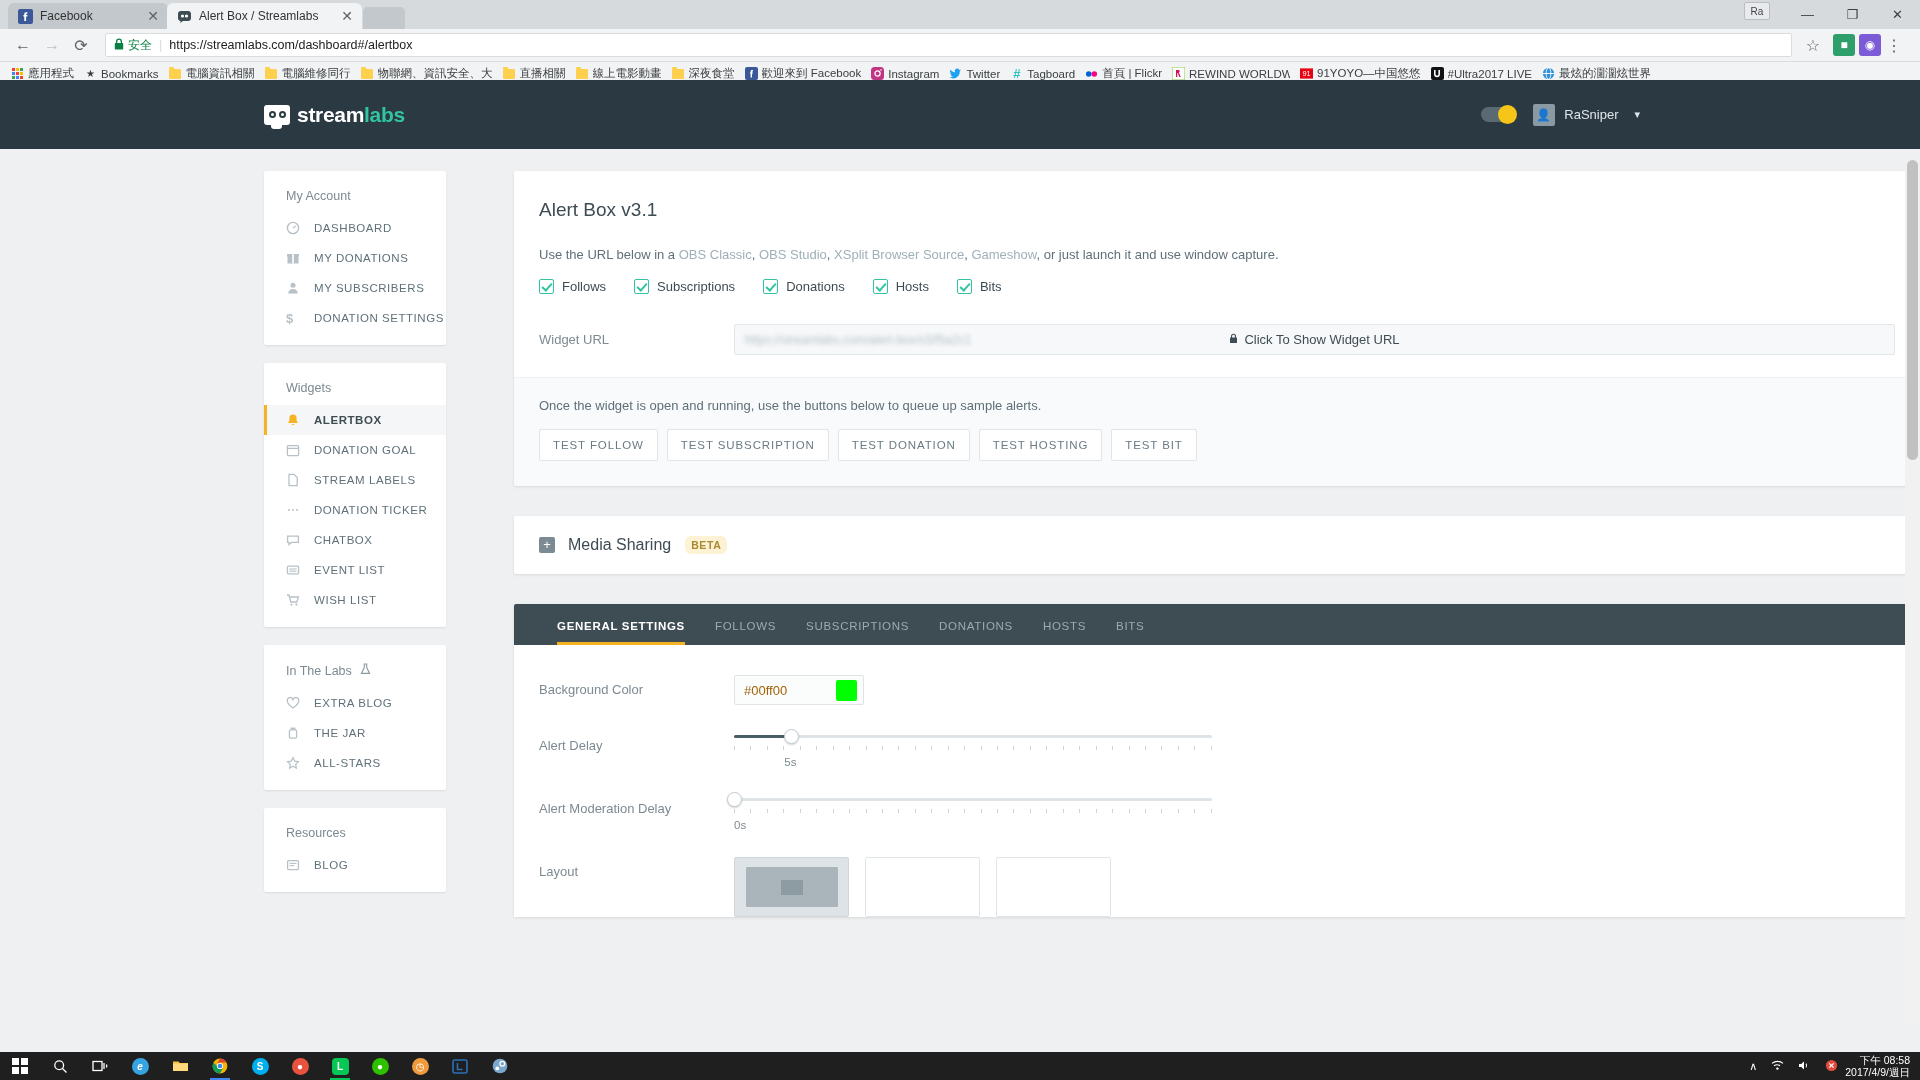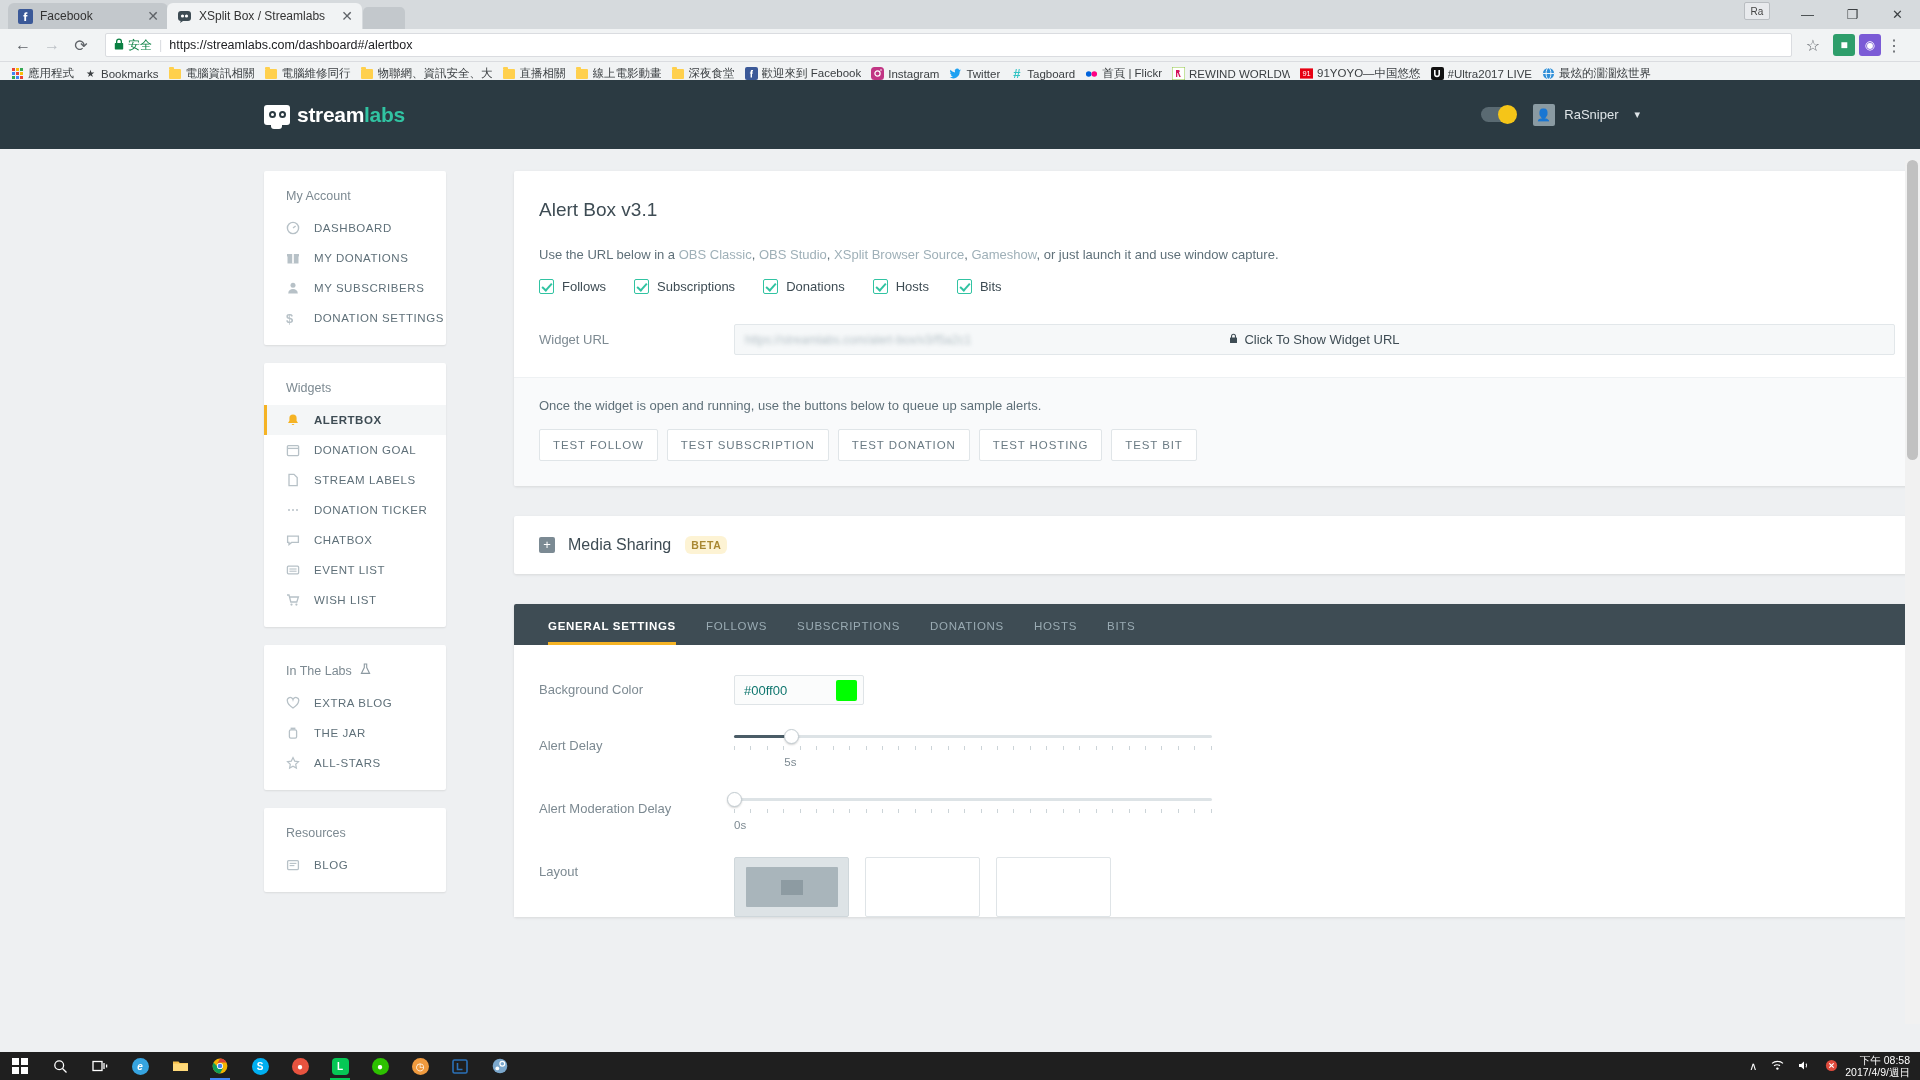--- a/index.html
+++ b/index.html
@@ -251,41 +251,41 @@
   }
   .media-title { font-size: 16px; color: #3e4c54; font-weight: 400; }
   .beta-badge {
     background: #fdf3d4; color: #a98832; font-size: 10.5px;
     padding: 3px 6px; border-radius: 6px; margin-left: 14px;
     letter-spacing: 0.6px; font-weight: bold;
   }
 
   .tabs-bar {
     background: #3e4c54; display: flex; align-items: flex-end;
-    height: 41px; padding: 0 34px; border-radius: 2px 2px 0 0;
+    height: 41px; padding: 0 43px; border-radius: 2px 2px 0 0;
   }
   .stab {
     font-size: 11.5px; letter-spacing: 0.7px; color: #9aabb3;
     padding: 0 0 13px 0; margin-right: 30px; position: relative;
   }
   .stab.active { color: #ffffff; font-weight: bold; }
   .stab.active::after {
     content:''; position:absolute; left:0; right:0; bottom:0;
     height: 3px; background: #f5b324;
   }
 
   .settings-body { background:#fff; padding: 30px 25px 0 25px; }
   .set-row { display: flex; align-items: flex-start; margin-bottom: 26px; }
   .set-label { width: 195px; flex:0 0 195px; font-size: 13px; color:#7d8a92; padding-top:7px;}
   .color-input {
     width: 130px; height: 30px; border: 1px solid #dfe4e7; border-radius: 2px;
     display: flex; align-items: center; padding: 0 6px 0 9px;
     background: #fbfcfc; justify-content: space-between;
   }
-  .color-val { font-size: 13px; color: #0f766e; }
+  .color-val { font-size: 13px; color: #a16207; }
   .swatch { width: 21px; height: 21px; border-radius: 2px; }
 
   .slider-wrap { width: 478px; padding-top: 4px; }
   .slider-track {
     height: 3px; background: #dde3e6; border-radius: 2px; position: relative;
   }
   .slider-fill { position:absolute; left:0; top:0; bottom:0; background:#4a5c66; border-radius:2px; }
   .slider-knob {
     position: absolute; top: -6px; width: 15px; height: 15px;
     background: #ffffff; border: 1px solid #c3ccd1; border-radius: 50%;
@@ -361,21 +361,21 @@
     </div>
     <div class="tab active" style="width:195px">
       <span class="tab-fav">
         <svg width="15" height="15" viewBox="0 0 15 15">
             <rect x="1" y="2" width="13" height="10" rx="3" fill="#3e4c54"></rect>
             <circle cx="5.5" cy="7" r="1.6" fill="#fff"></circle>
             <circle cx="9.5" cy="7" r="1.6" fill="#fff"></circle>
             <path d="M4 11l-1 3 3-2z" fill="#3e4c54"></path>
           </svg>
       </span>
-      <span class="tab-title">XSplit Box / Streamlabs</span>
+      <span class="tab-title">Alert Box / Streamlabs</span>
       <span class="tab-close">✕</span>
     </div>
     <div class="tab-newstub"></div>
 
     <div class="ime-badge">Ra</div>
     <div class="win-controls">
       <div class="win-btn">—</div>
       <div class="win-btn">❐</div>
       <div class="win-btn">✕</div>
     </div>

